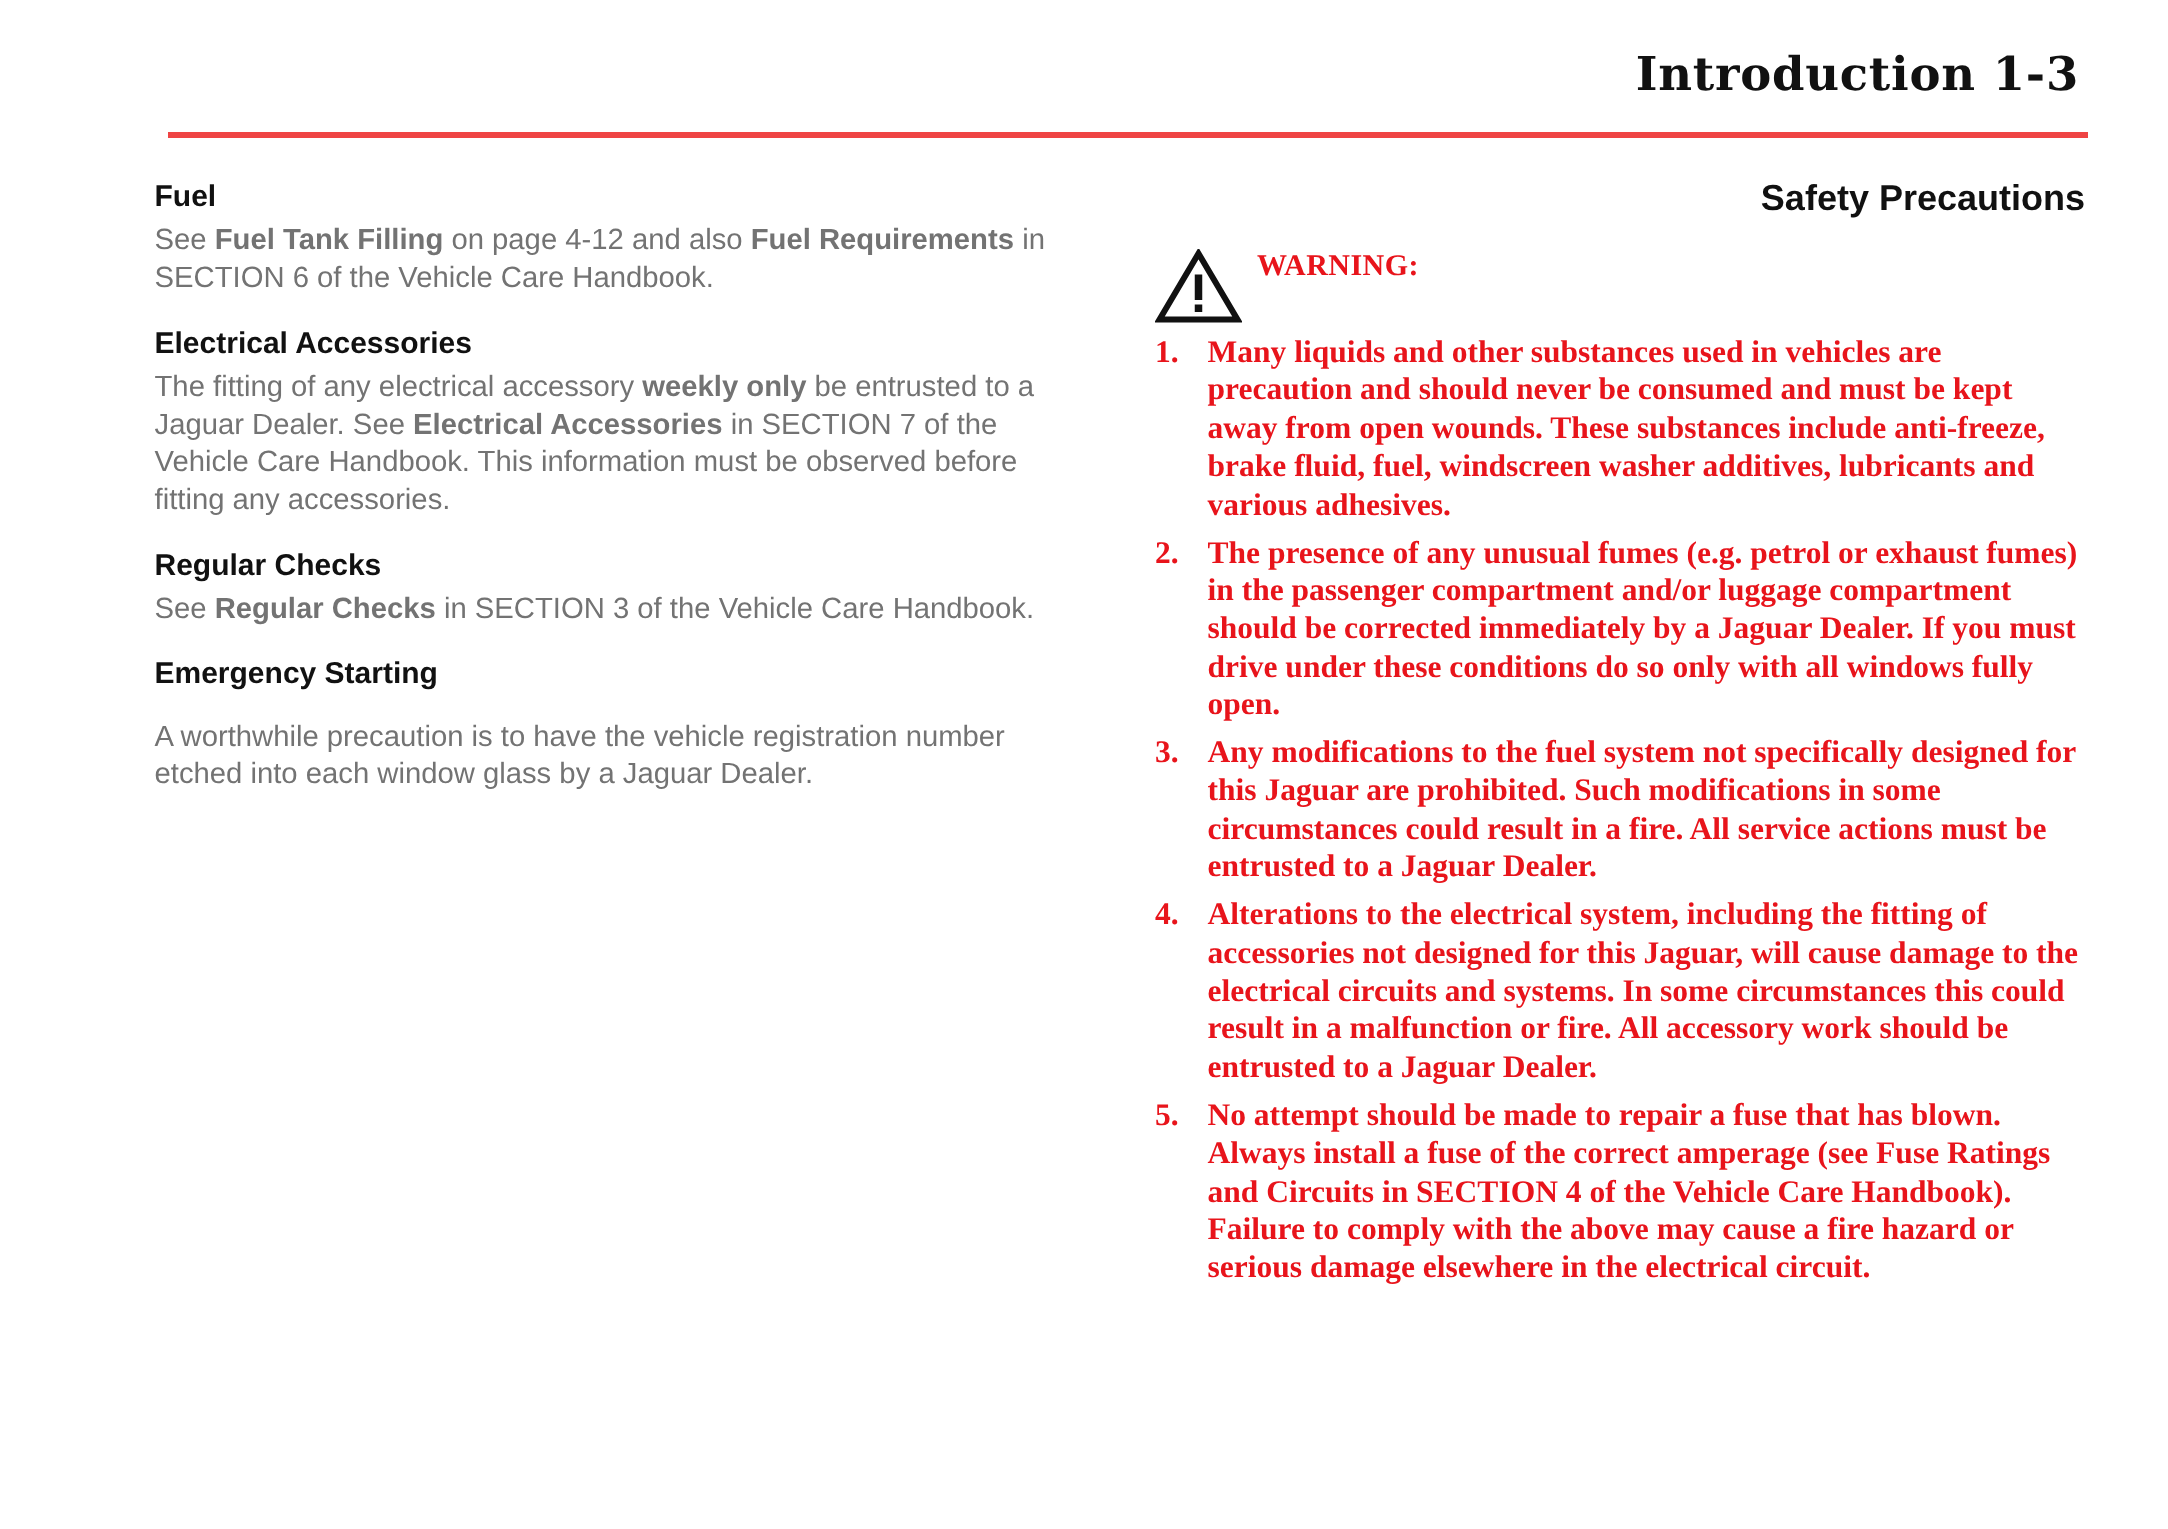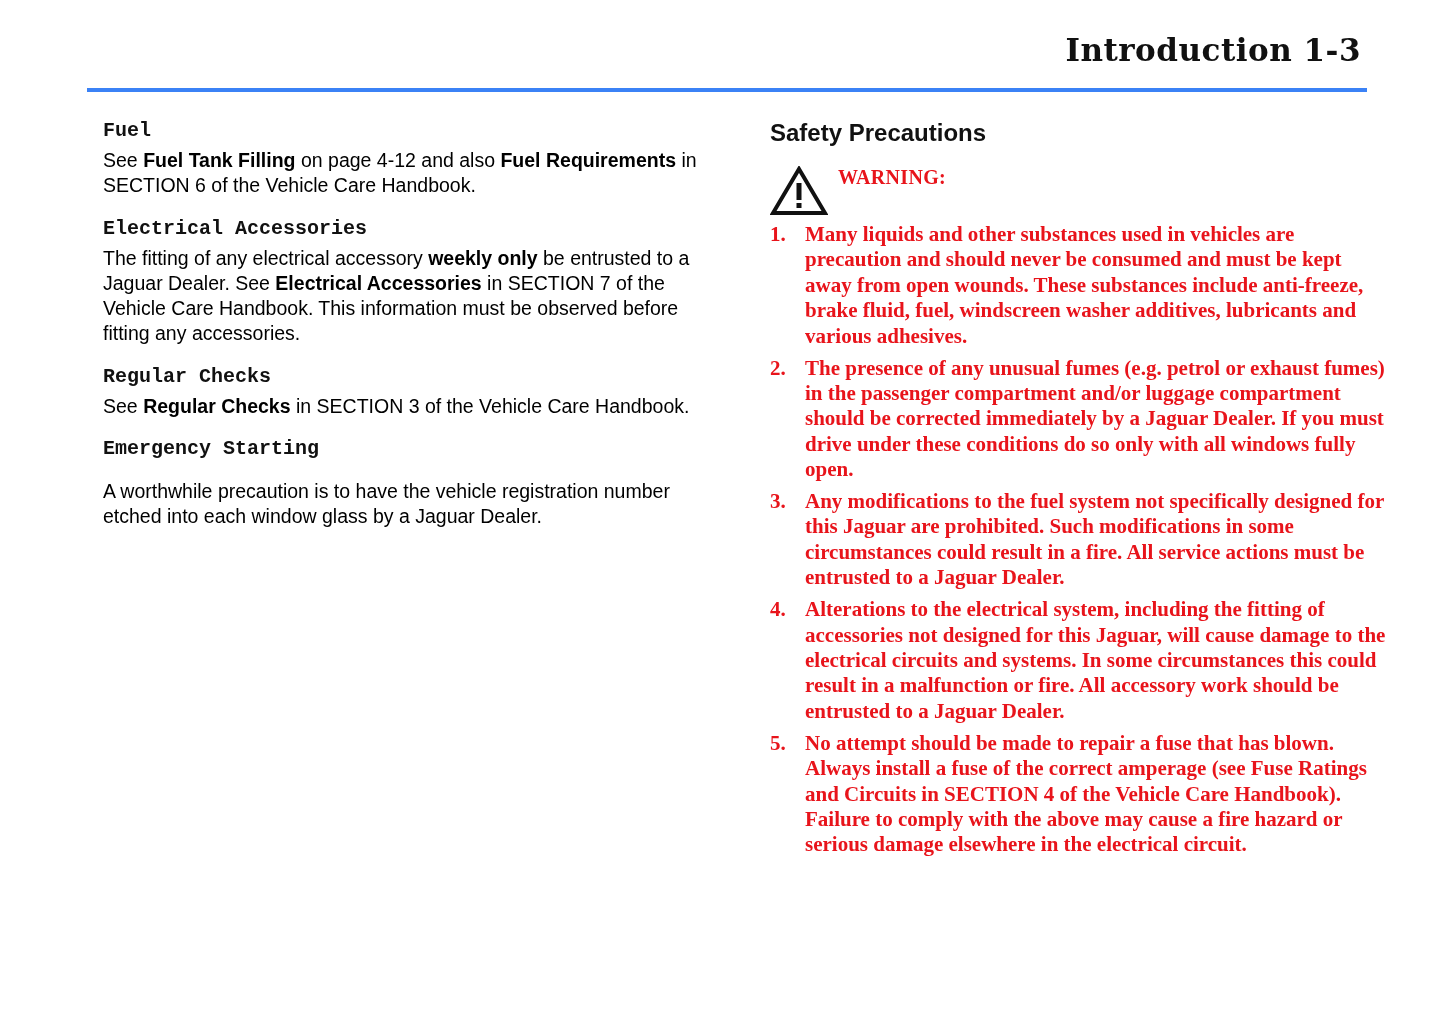--- a/index.html
+++ b/index.html
@@ -1,26 +1,26 @@
 <!DOCTYPE html>
 <html><head>
 <meta charset="utf-8">
 <style>
   html, body { margin: 0; padding: 0; background: #ffffff; }
   body { width: 1445px; height: 1019px; position: relative; overflow: hidden; font-family: "DejaVu Serif", serif; color: #111; }
-  .page-header { position: absolute; left: 87px; top: 30px; width: 1280px; height: 58px; border-bottom: 4px solid #3b82f6; }
+  .page-header { position: absolute; left: 112px; top: 30px; width: 1280px; height: 58px; border-bottom: 4px solid #ef4444; }
   .page-title { position: absolute; right: 6px; top: 2px; font-family: "DejaVu Serif", serif; font-weight: bold; font-size: 31px; letter-spacing: 0.5px; color: #111; }
   .col-left { position: absolute; left: 103px; top: 118px; width: 620px; }
   .col-right { position: absolute; left: 770px; top: 118px; width: 620px; }
-  h3.sec { margin: 0; font-family: Liberation Mono, monospace; font-weight: bold; font-size: 20px; line-height: 26px; color: #111; }
-  p.body { margin: 4px 0 0 0; font-family: "Liberation Sans", sans-serif; font-size: 19.5px; line-height: 25.3px; color: #000000; }
+  h3.sec { margin: 0; font-family: Liberation Sans, sans-serif; font-weight: bold; font-size: 20px; line-height: 26px; color: #111; }
+  p.body { margin: 4px 0 0 0; font-family: "Liberation Sans", sans-serif; font-size: 19.5px; line-height: 25.3px; color: #737373; }
   p.body + p.body { margin-top: 24px; }
   .sec-block { margin-bottom: 17px; }
   b { font-weight: bold; }
-  h2.safety { margin: 0; font-family: "Liberation Sans", sans-serif; font-weight: bold; font-size: 24px; line-height: 30px; color: #111; }
+  h2.safety { margin: 0; font-family: "Liberation Sans", sans-serif; font-weight: bold; font-size: 24px; line-height: 30px; color: #111; text-align: right; }
   .warn-row { display: flex; margin-top: 18px; height: 50px; }
   .warn-icon { width: 58px; height: 50px; }
   .warn-label { font-family: "Liberation Serif", serif; font-weight: bold; font-size: 20px; color: #e8141b; margin-left: 10px; margin-bottom: 0px; letter-spacing: 0.3px; }
   ol.warnings { list-style: none; margin: 6px 0 0 0; padding: 0; }
   ol.warnings li { position: relative; padding-left: 35px; font-family: "Liberation Serif", serif; font-weight: bold; font-size: 21px; line-height: 25.4px; color: #e8141b; margin-bottom: 6.5px; }
   ol.warnings li .num { position: absolute; left: 0; top: 0; }
 </style>
 </head>
 <body>
 

